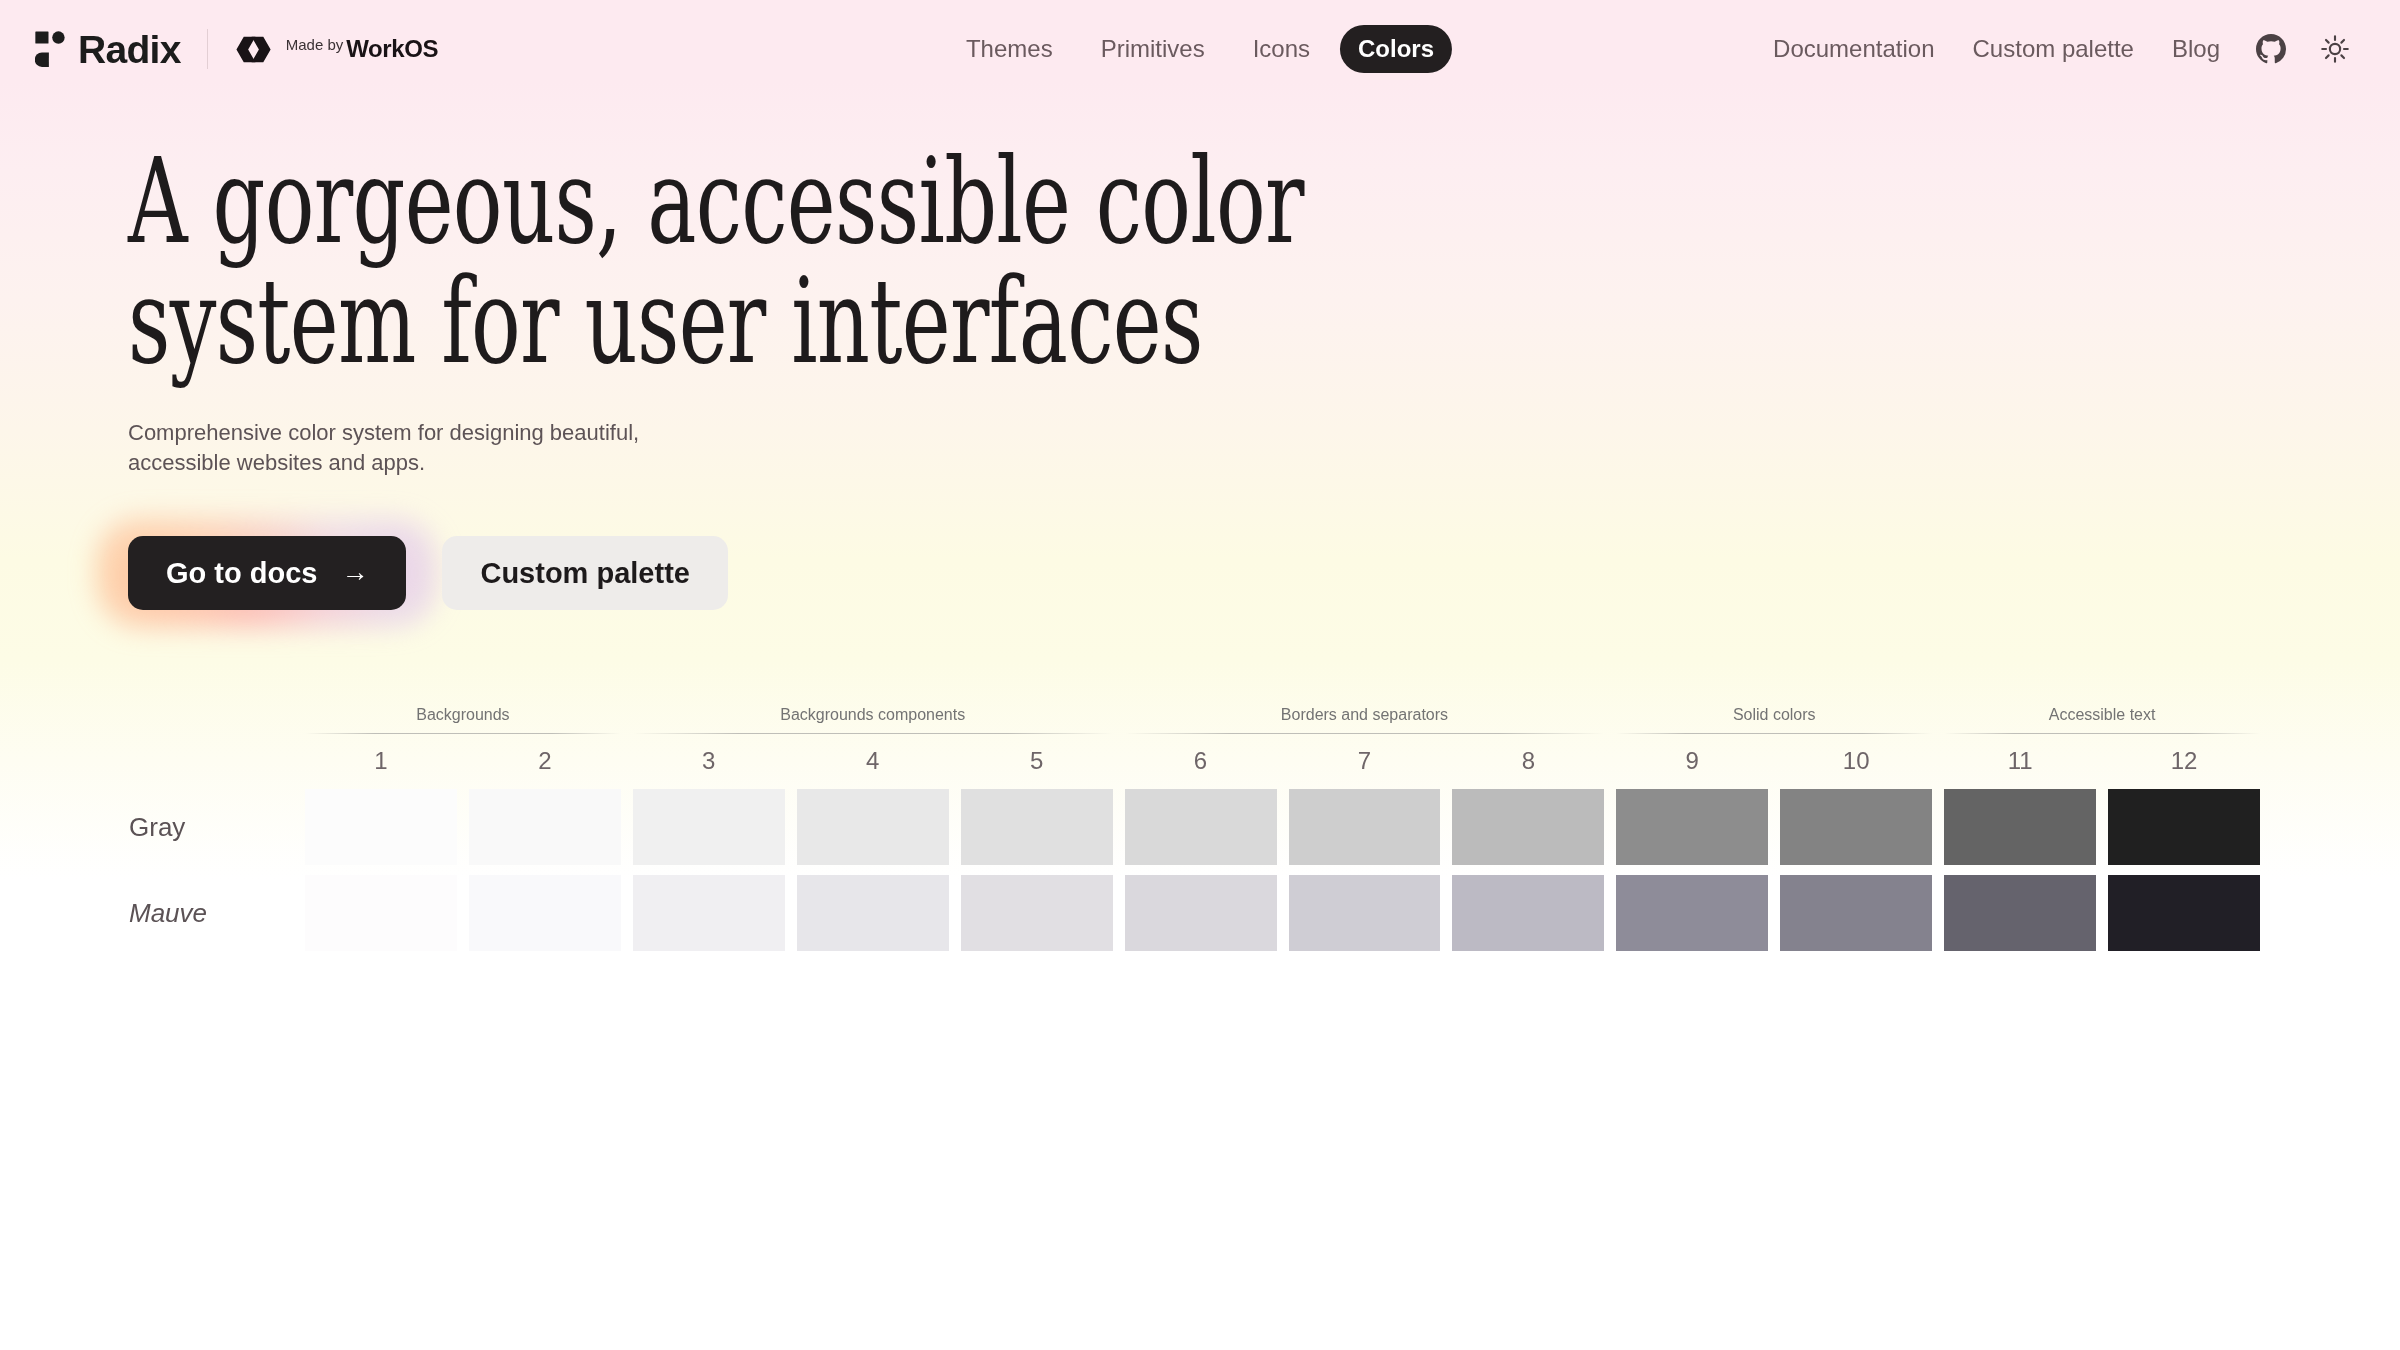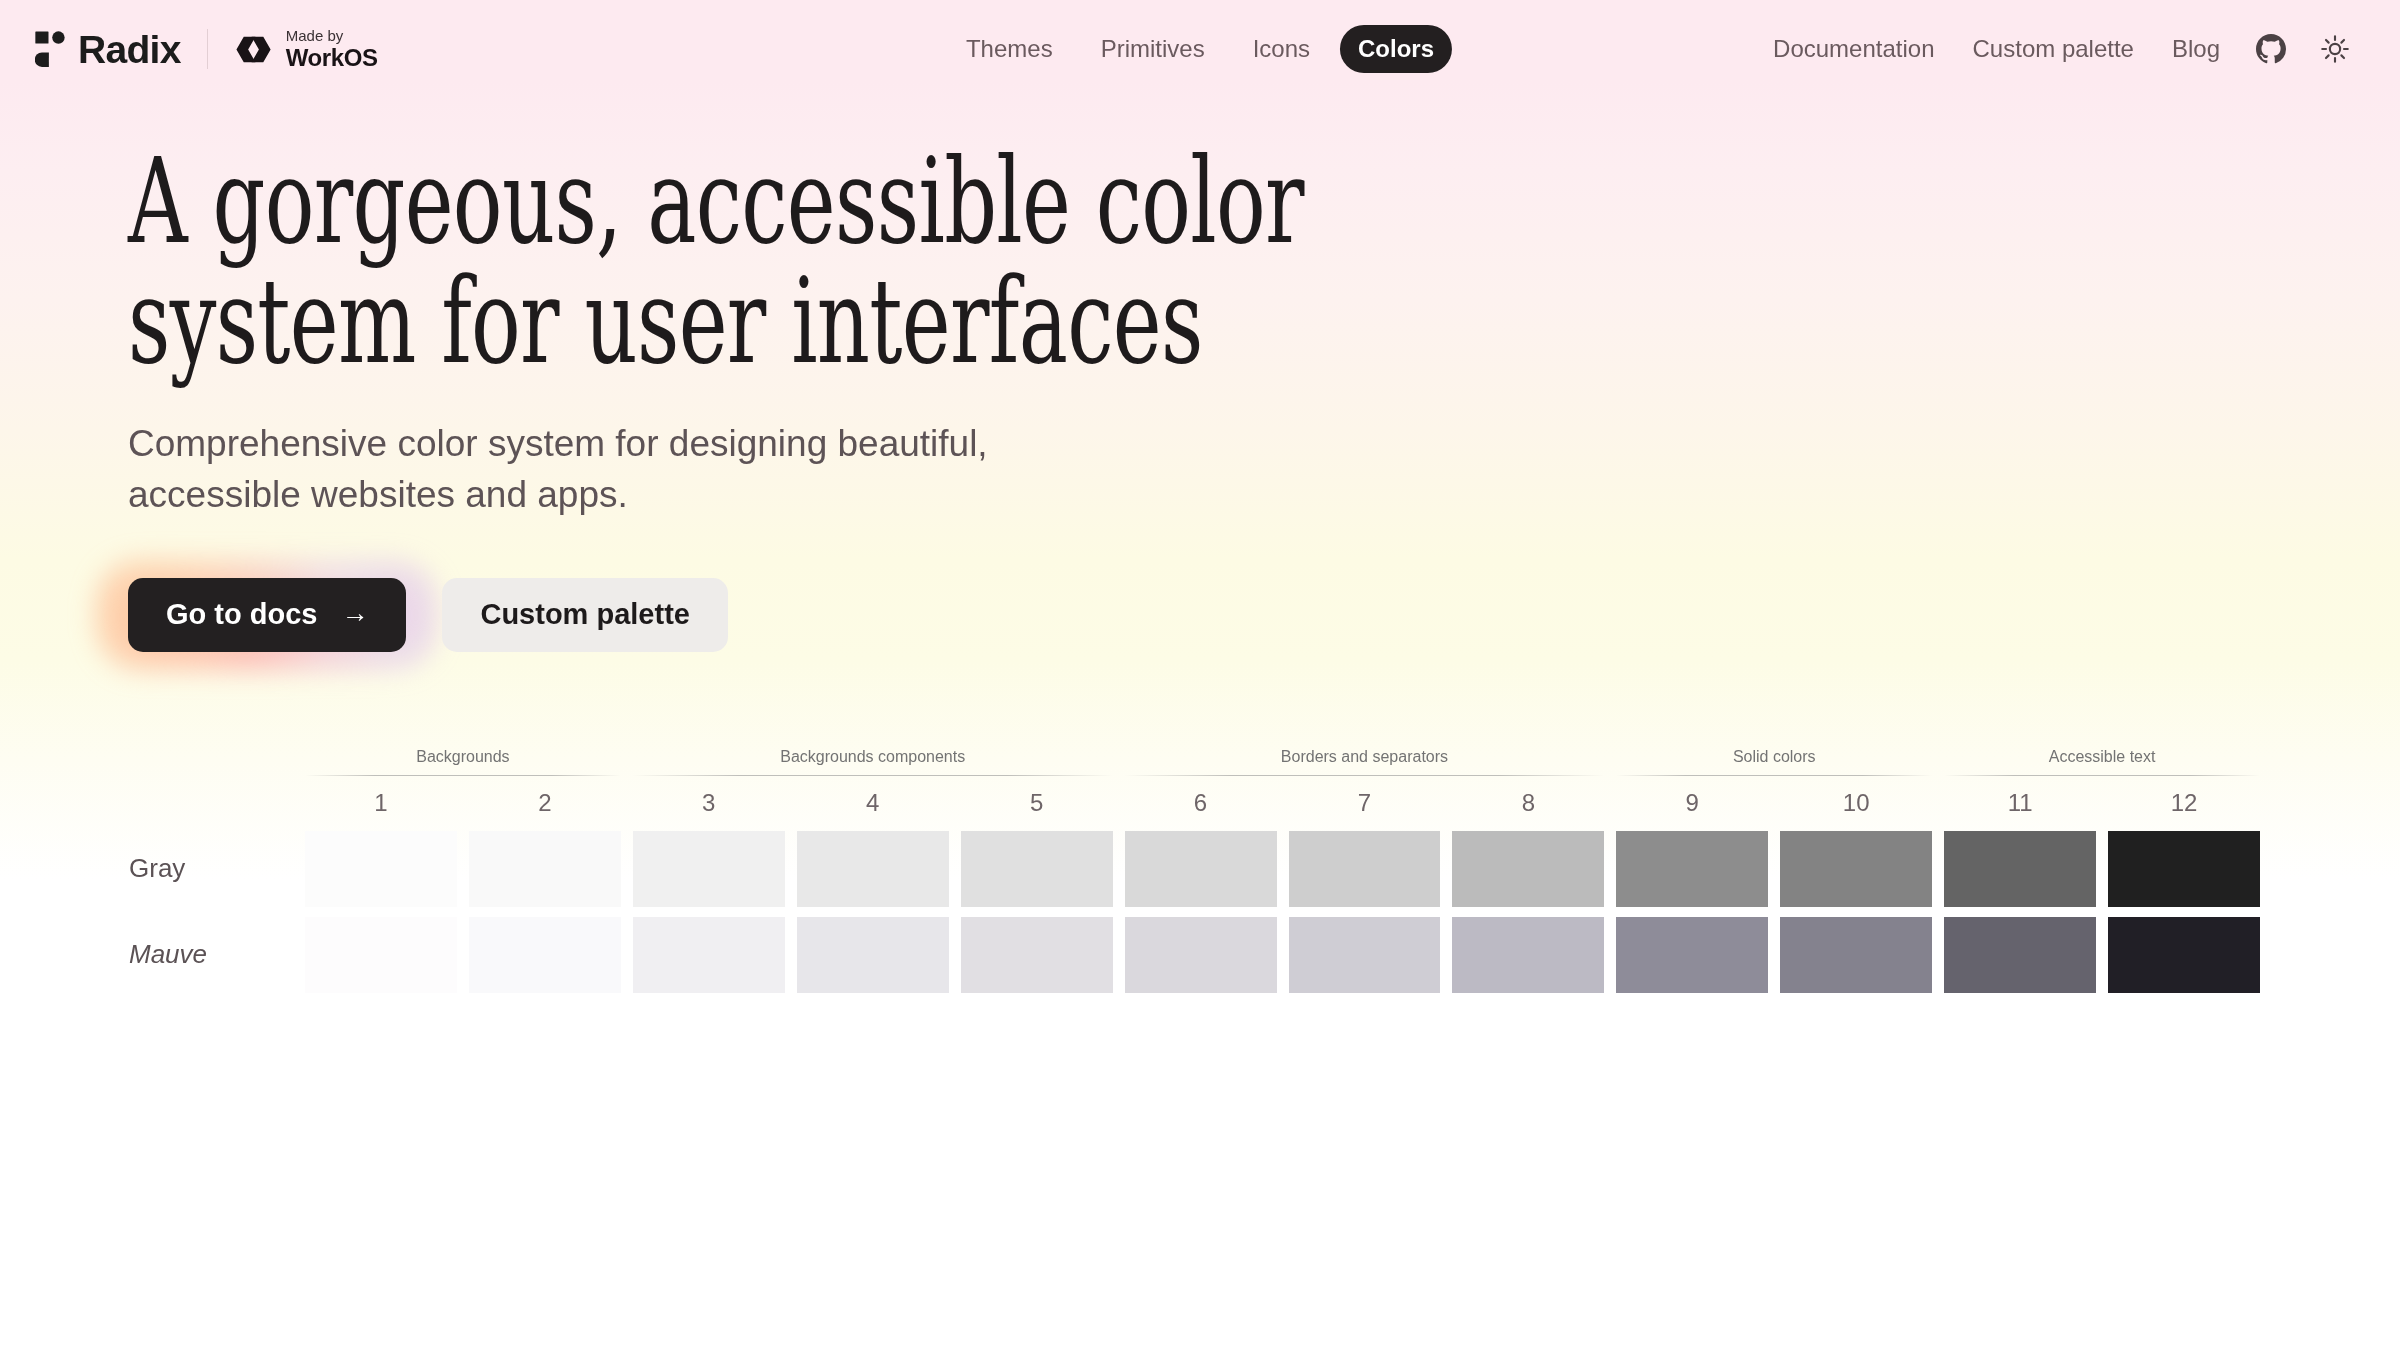--- a/index.html
+++ b/index.html
@@ -65,21 +65,21 @@
     background:#e3cfd4;
     margin:0 26px;
   }
 
   .workos-badge {
     display:flex;
     align-items:center;
     gap:11px;
   }
   .workos-mark { width:41px; height:41px; display:block; }
-  .workos-text { display:flex; flex-direction:column; line-height:1; gap:3px; }
+  .workos-text { display:flex; flex-direction:row; line-height:1; gap:3px; }
   .workos-made {
     font-size:15px;
     color:#3b3235;
     font-weight:400;
   }
   .workos-name {
     font-size:24px;
     font-weight:700;
     color:#191316;
     letter-spacing:-0.4px;
@@ -137,21 +137,21 @@
     letter-spacing:-1px;
     transform:scaleX(0.70);
     transform-origin:left top;
     width:2100px;
     white-space:nowrap;
   }
   .hero-title .line2 { display:block; margin-top:20px; }
 
   .hero-sub {
     margin-top:46px;
-    font-size:37px;
+    font-size:22px;
     line-height:1.38;
     color:#5d5356;
     max-width:1000px;
   }
 
   .hero-buttons {
     margin-top:58px;
     display:flex;
     align-items:center;
     gap:36px;

